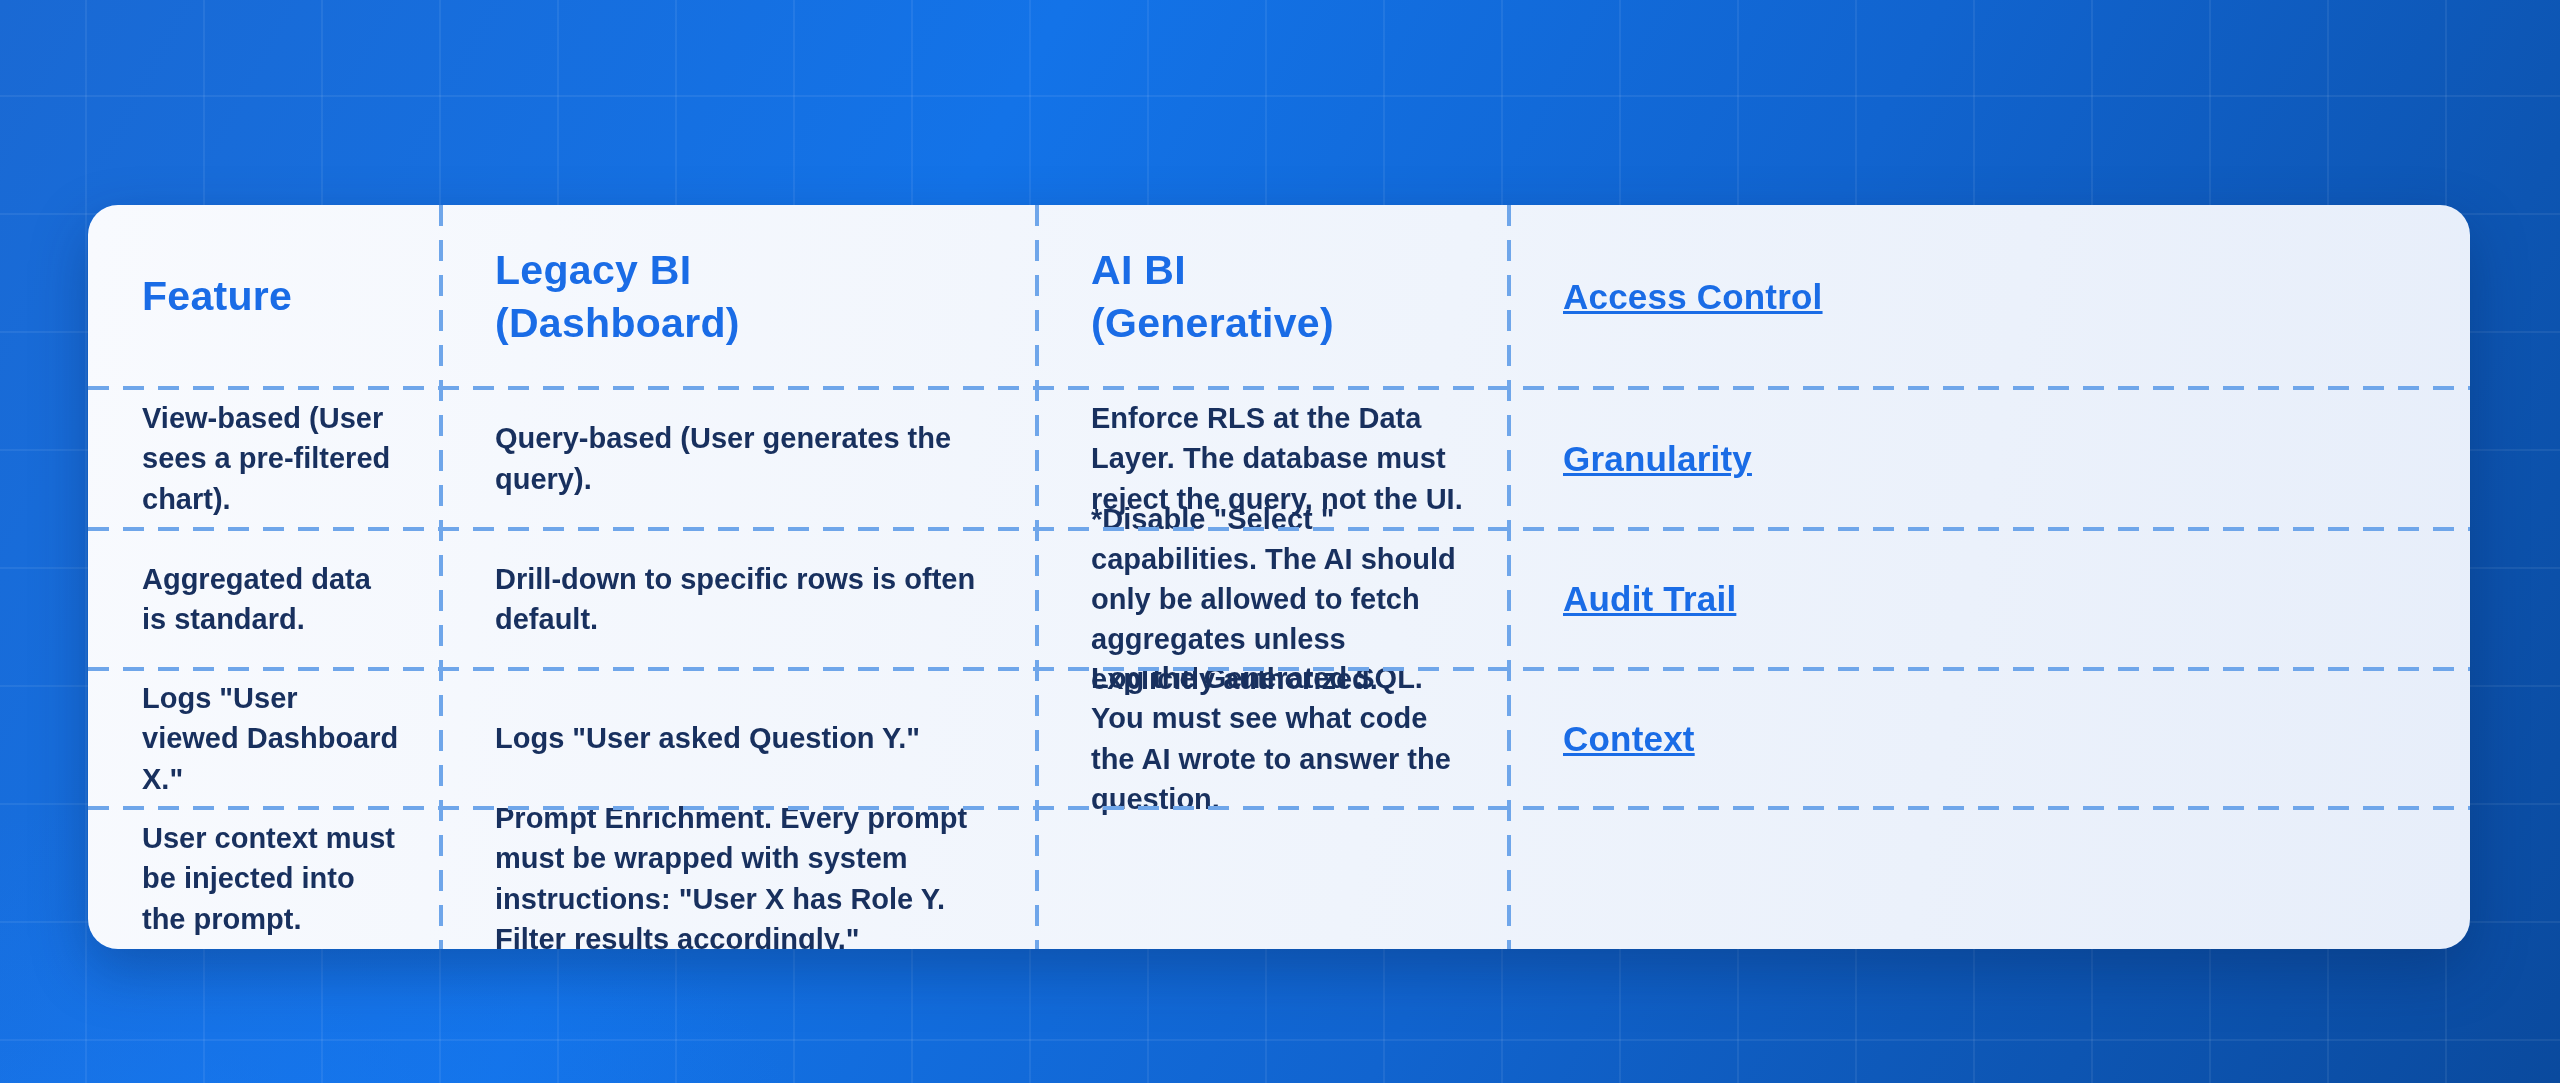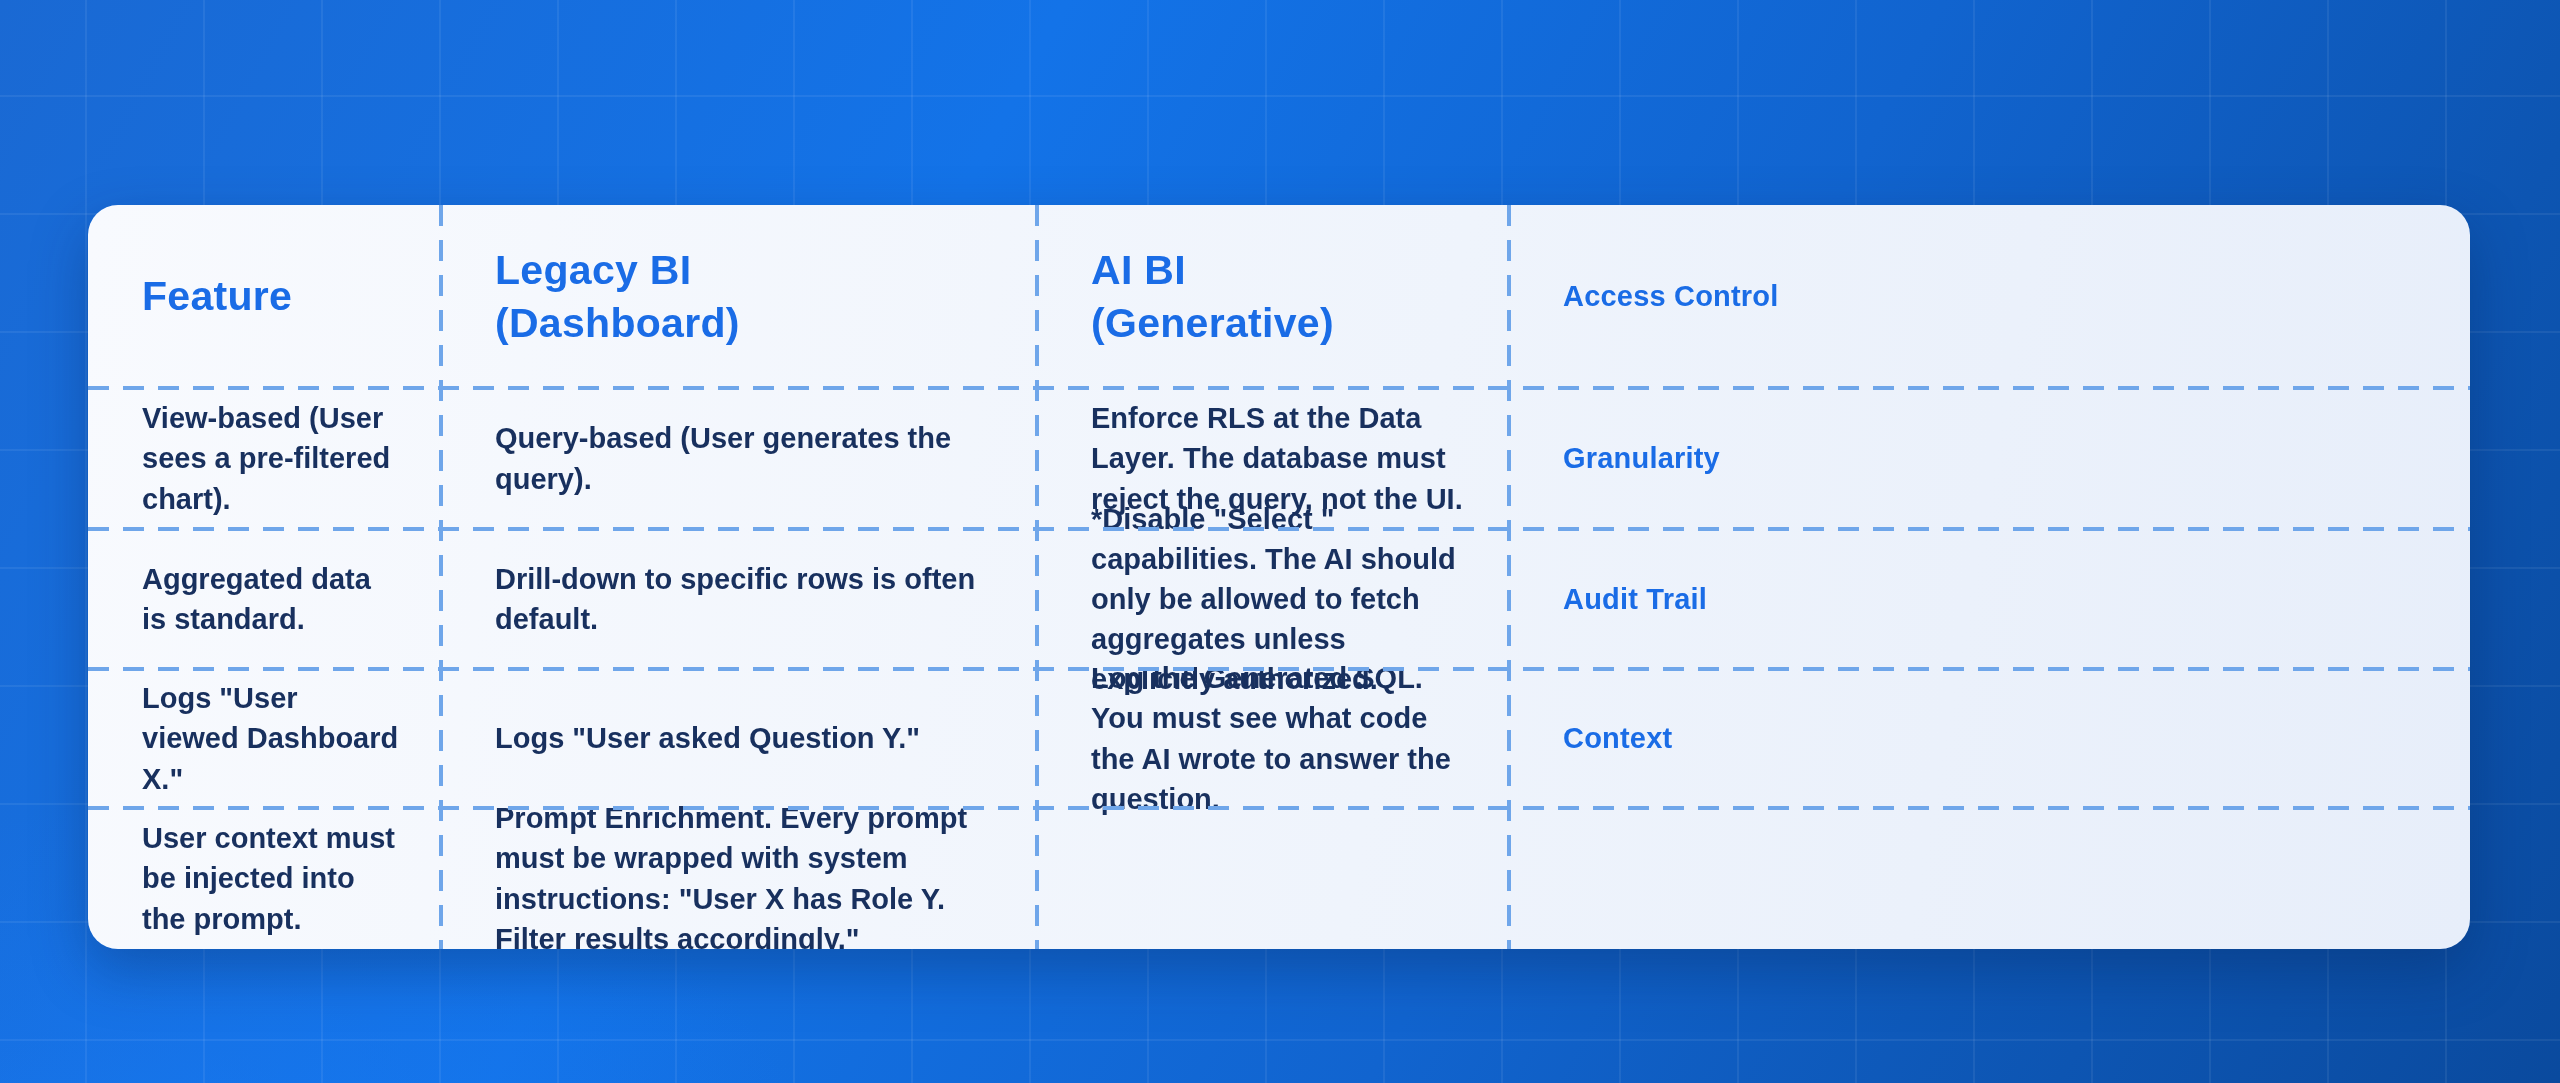--- a/index.html
+++ b/index.html
@@ -55,24 +55,25 @@
   .cell.mandate { }
   .header-cell {
     font-size: 41px;
     font-weight: 700;
     color: #1a6ce6;
     line-height: 1.28;
     letter-spacing: 0.3px;
     white-space: pre-line;
   }
   .label-cell {
-    font-size: 29px;
+    font-size: 35px;
     font-weight: 700;
     color: #1a6ce6;
     letter-spacing: 0.2px;
+    text-decoration: underline;
   }
   .body-cell {
     font-size: 29px;
     font-weight: 700;
     color: #18305e;
     line-height: 1.38;
   }
   .vline {
     position: absolute;
     top: 0;

